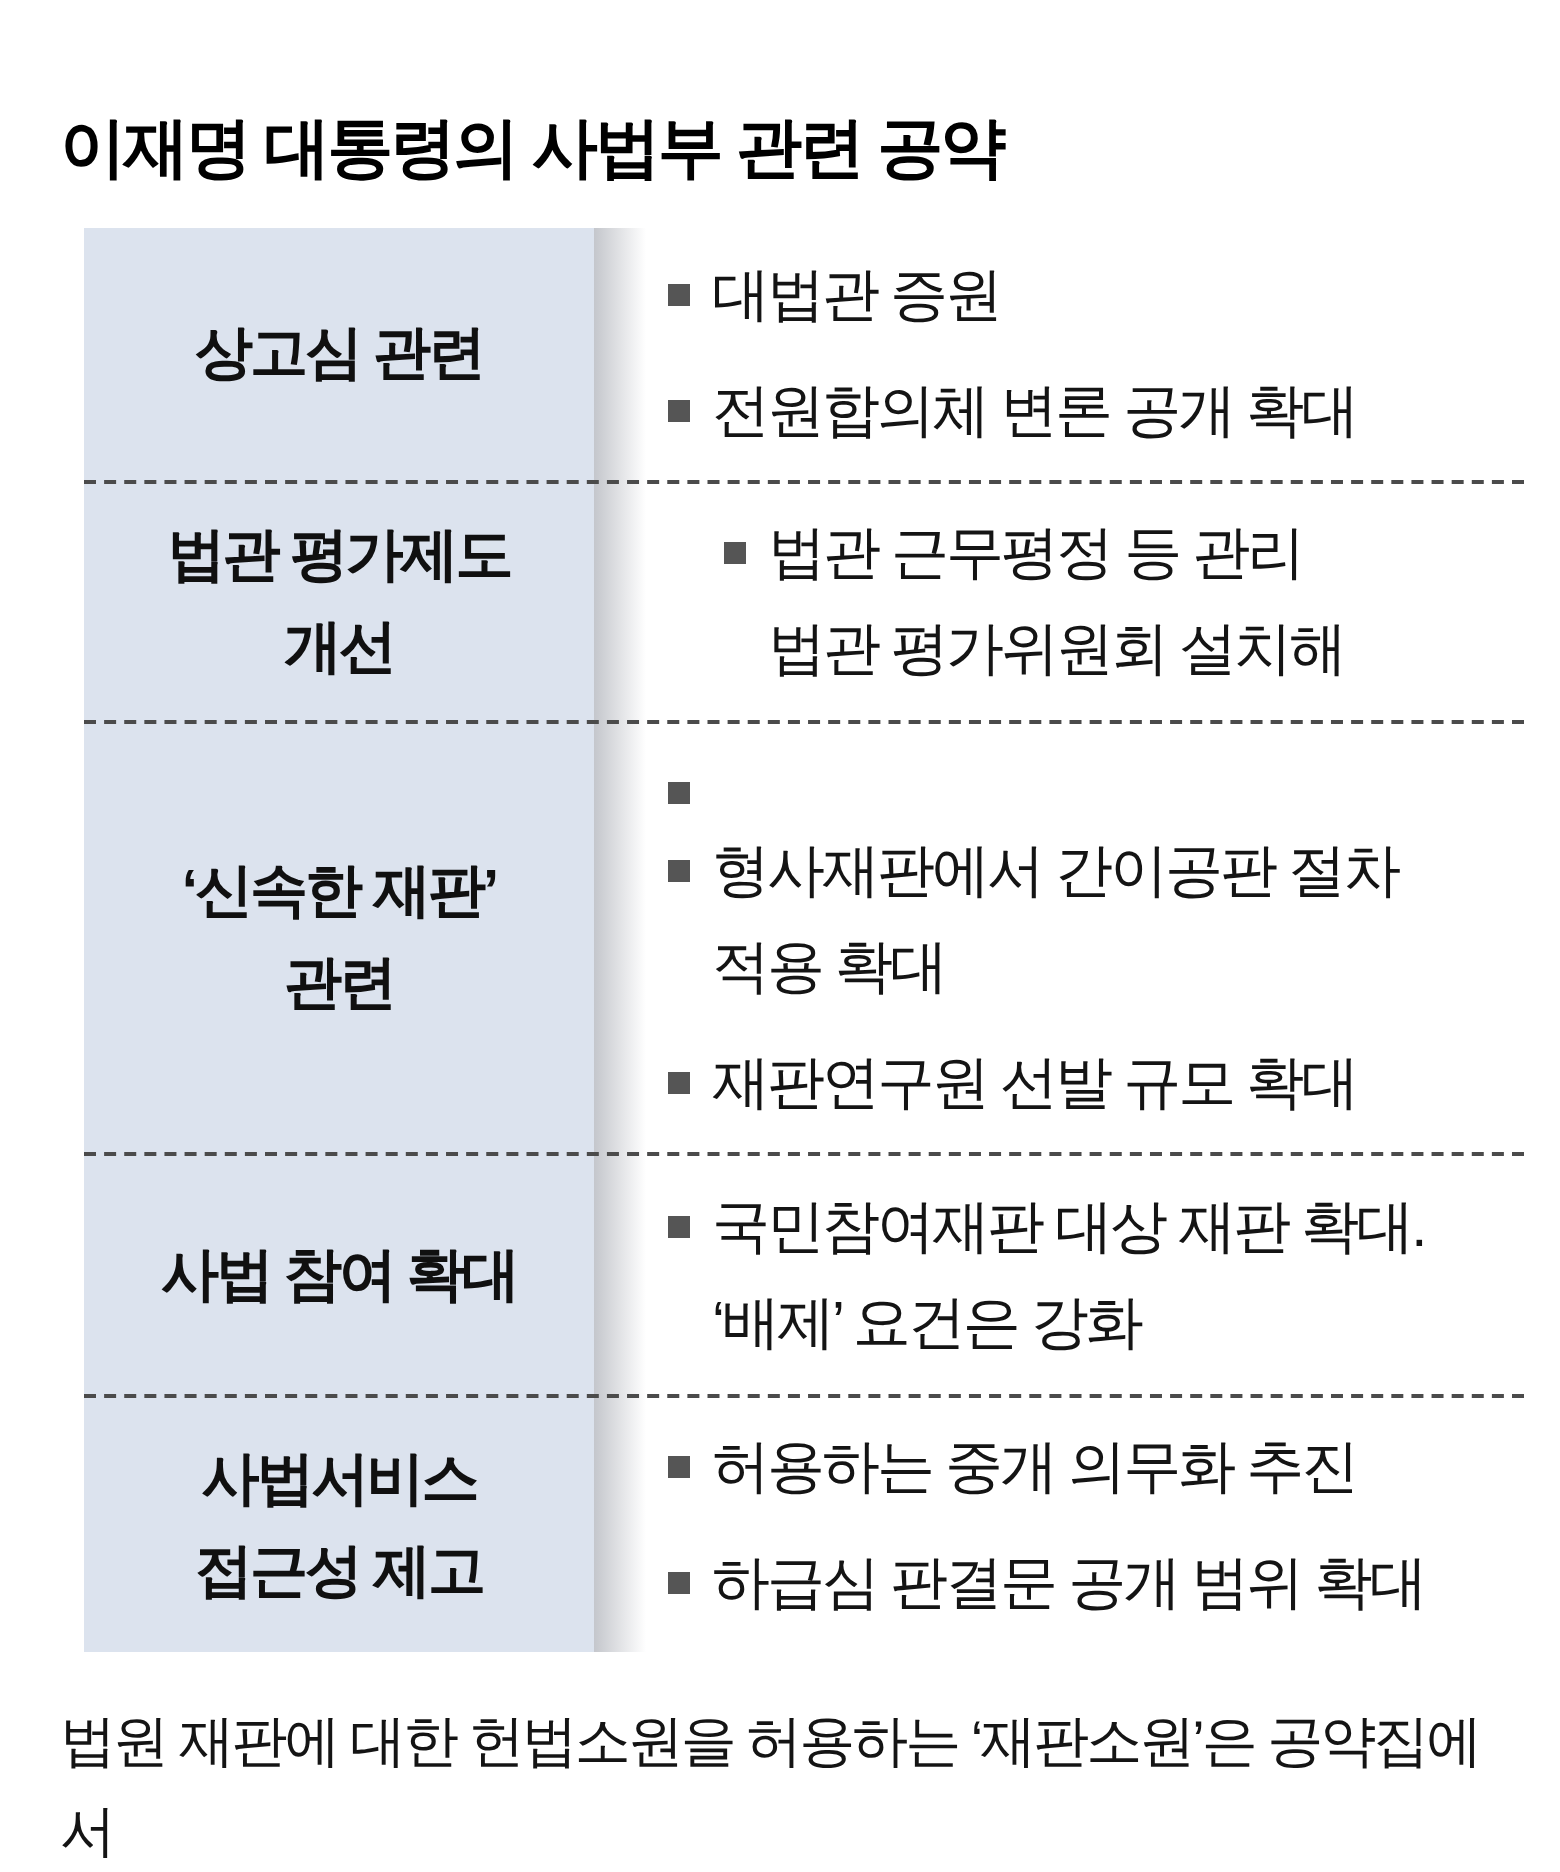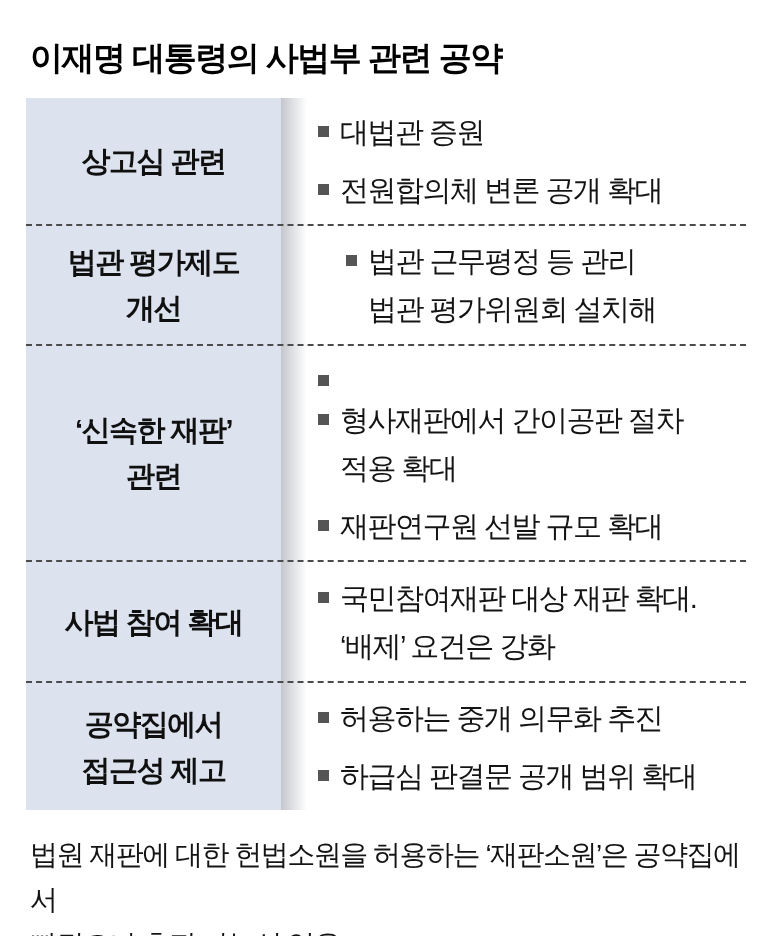--- a/index.html
+++ b/index.html
@@ -3,26 +3,26 @@
 <meta charset="utf-8">
 <style>
   html,body{margin:0;padding:0;}
   body{
     width:780px;height:936px;background:#ffffff;
     font-family:"Liberation Sans","DejaVu Sans",sans-serif;
     color:#111;overflow:hidden;
   }
   .page{width:780px;height:936px;position:relative;}
   .title{
-    margin:36px 30px 18px 30px;
+    margin:52px 30px 18px 30px;
     font-size:33px;font-weight:bold;letter-spacing:-1.5px;color:#000;
     line-height:44px;
   }
   .table{
-    position:relative;width:720px;margin-left:26px;
+    position:relative;width:720px;margin-left:42px;
   }
   .col-bg{
     position:absolute;left:0;top:0;width:255px;height:100%;
     background:#dce3ee;
   }
   .col-shadow{
     position:absolute;left:255px;top:0;width:26px;height:100%;
     background:linear-gradient(to right, rgba(100,106,120,0.38), rgba(100,106,120,0));
   }
   .row{
@@ -135,21 +135,21 @@
           <div class="ilines">
             <div>국민참여재판 대상 재판 확대.</div>
             <div>‘배제’ 요건은 강화</div>
           </div>
         </div>
       </div>
     </div>
 
     <div class="row r5">
       <div class="cat">
-        <div>공약집에서</div>
+        <div>사법서비스</div>
         <div>접근성 제고</div>
       </div>
       <div class="items">
         <div class="item">
           <span class="bullet"></span>
           <div class="ilines">
             <div>허용하는 중개 의무화 추진</div>
           </div>
         </div>
         <div class="item">

